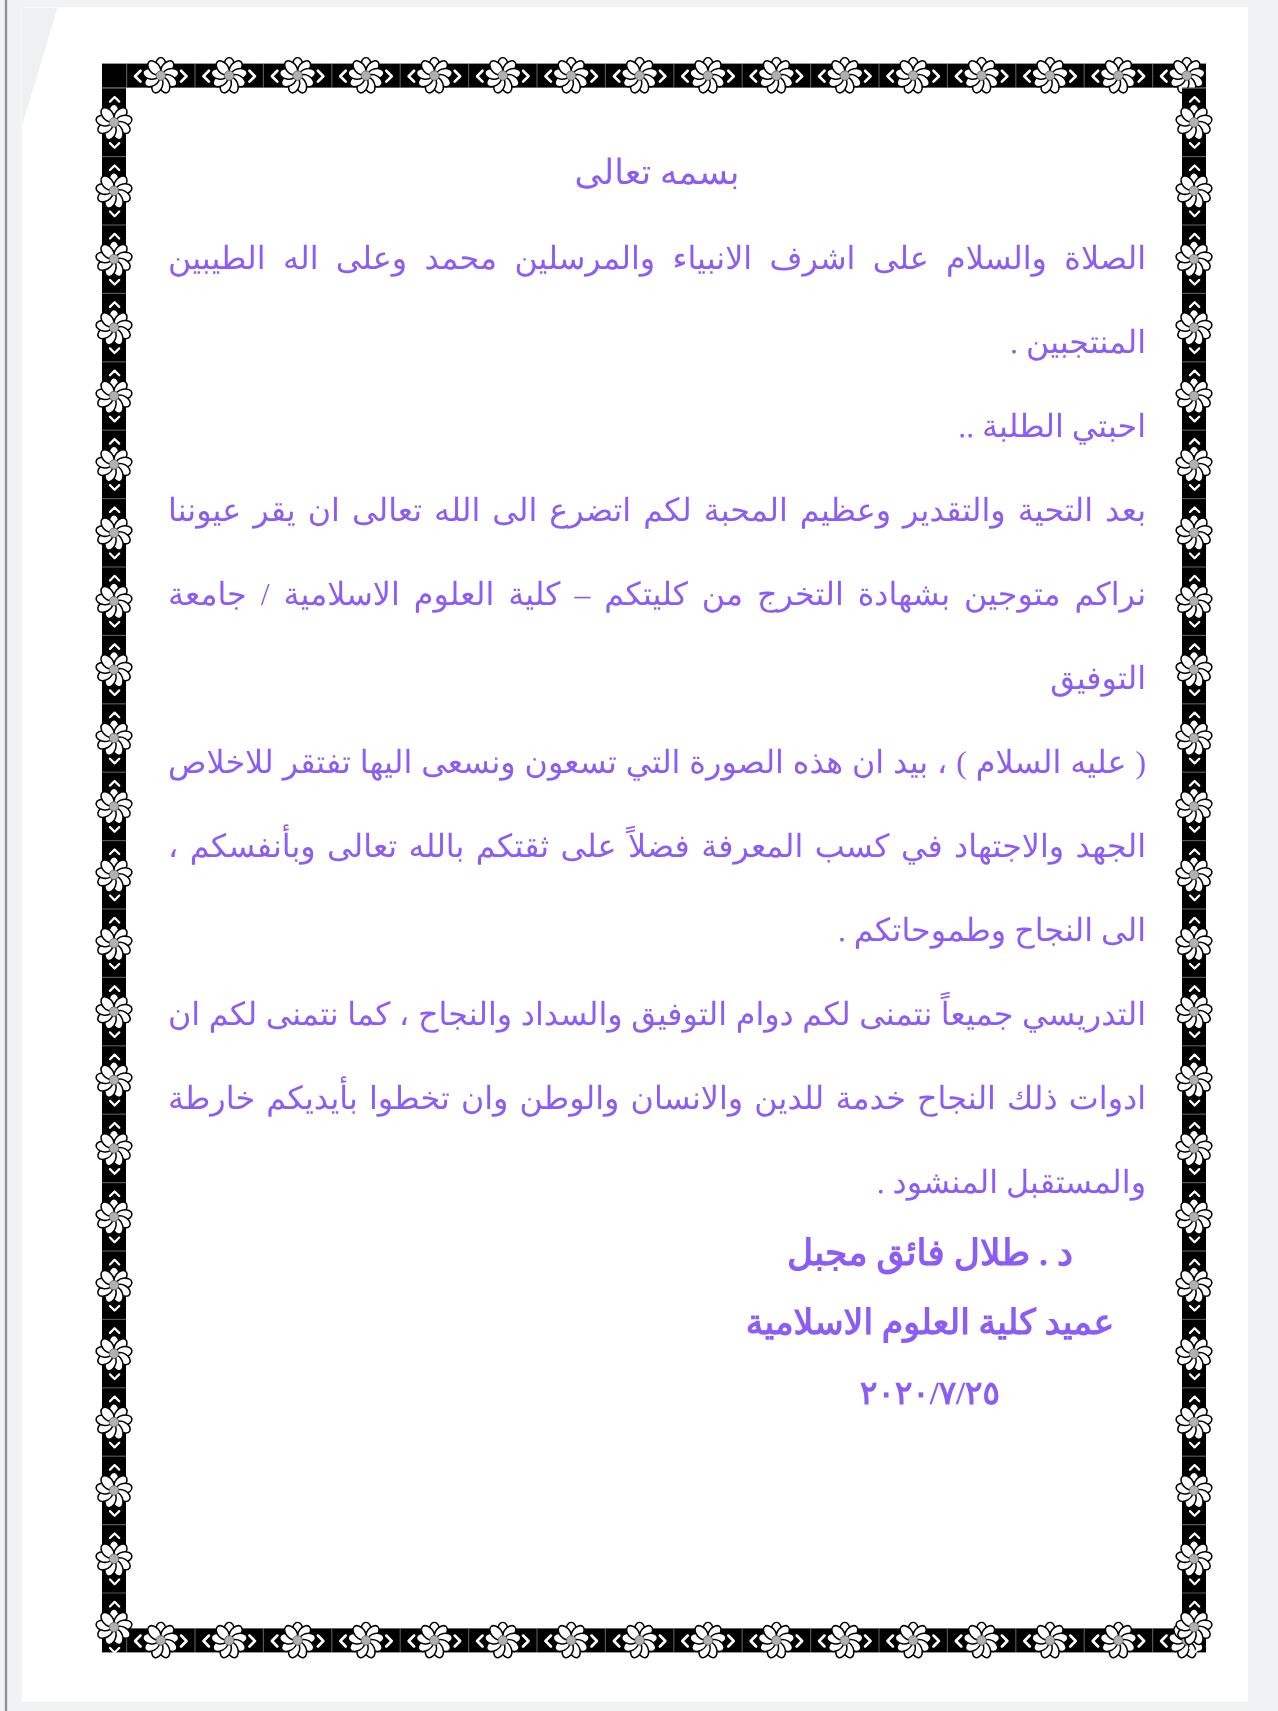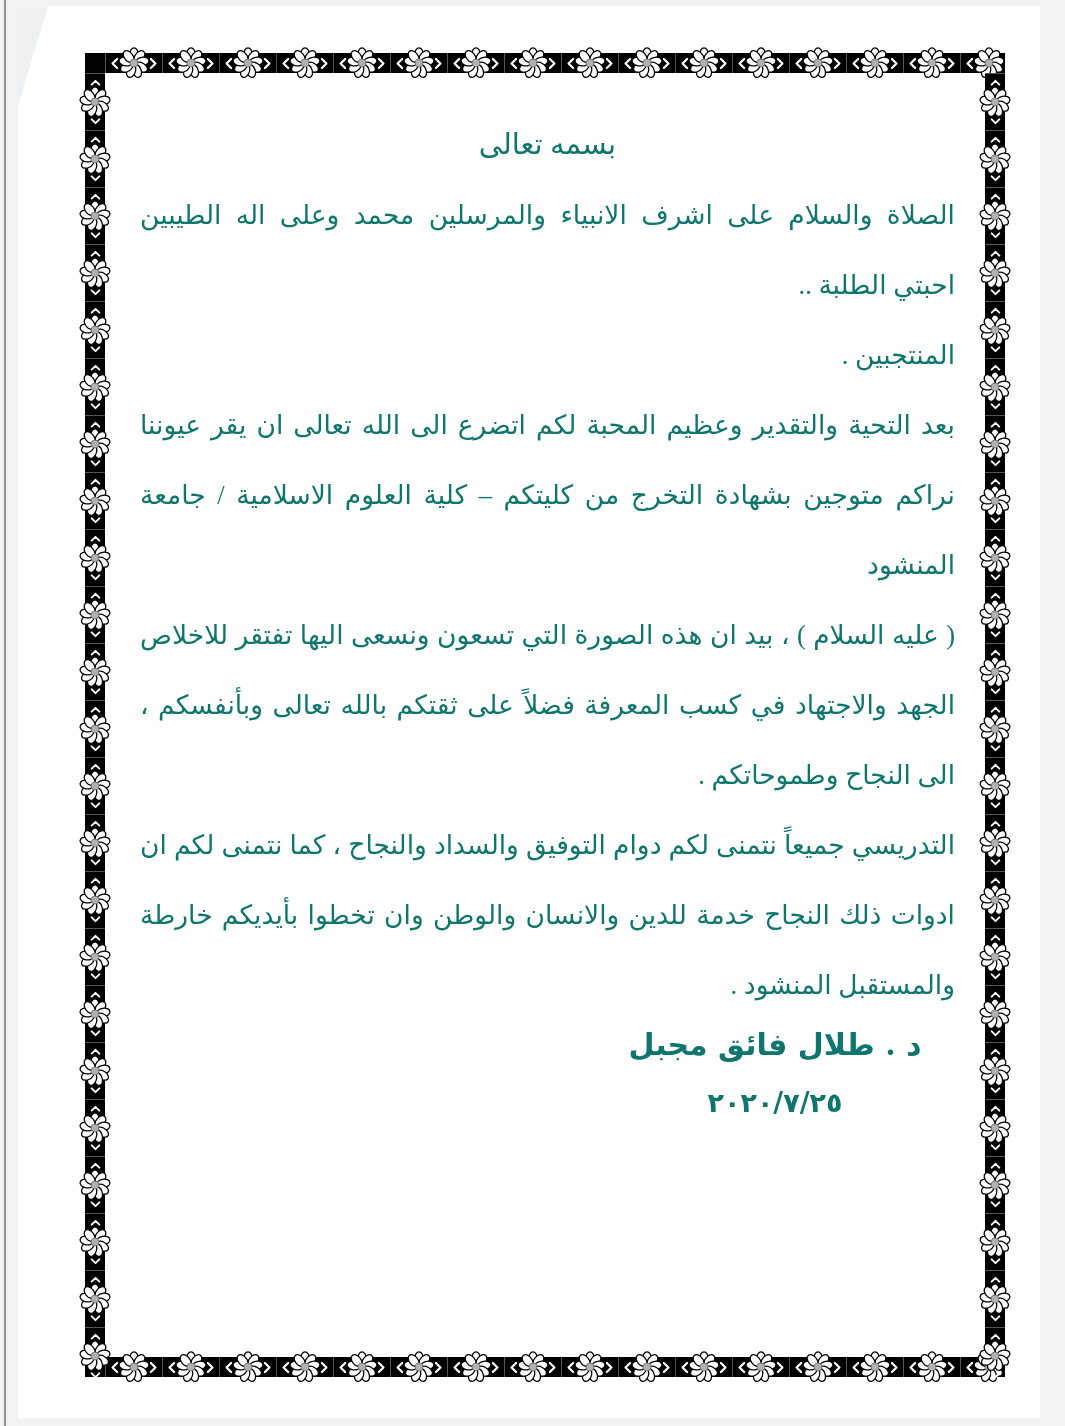--- a/index.html
+++ b/index.html
@@ -40,37 +40,37 @@
   .tile.h { flex-direction:row;    padding:0 3px; border-left:1px solid rgba(190,190,190,.45); }
   .tile.v { flex-direction:column; padding:3px 0; border-top:1px solid rgba(190,190,190,.45); }
   .chev { width:11px; height:13px; flex:0 0 auto; }
   .tile.v .chev { width:13px; height:11px; }
   .rosette { width:32px; height:32px; flex:0 0 auto; }
   .tile.h .rosette { margin:-6px -2px; }
   .tile.v .rosette { margin:-2px -6px; }
   
   .content {
     position:absolute; left:122px; top:102px; width:815px;
-    direction:rtl; color:#0f766e;
+    direction:rtl; color:#8b5cf6;
   }
   .basmala {
     height:72px; line-height:72px; text-align:center;
     font-size:29px;
   }
   .line {
     height:70px; line-height:70px; font-size:26.5px; white-space:nowrap;
   }
   .line.j { text-align:justify; text-align-last:justify; text-justify:inter-word; white-space:normal; height:70px; overflow:hidden; }
   .line.r { text-align:right; }
   .line.c { text-align:center; }
   .signature {
     position:relative; margin-top:-4px; right:0; width:360px; margin-right:0;
     text-align:center; font-family:"DejaVu Serif","DejaVu Sans",serif; font-weight:bold;
   }
-  .sig-line { height:58px; line-height:58px; }
+  .sig-line { height:58px; line-height:58px;font-family:Liberation Serif, serif; }
   .sig-name  { font-size:30px; }
   .sig-title { font-size:29px; }
   .sig-date  { font-size:27px; letter-spacing:1px;text-align:center; }
 </style>
 </head>
 <body>
 
 <svg width="0" height="0" style="position:absolute" aria-hidden="true">
   <defs>
     <symbol id="sym-rosette" viewBox="0 0 40 40">
@@ -966,30 +966,31 @@
         <svg class="chev" style="transform: rotate(270deg);">
           <use href="#sym-chev"></use>
         </svg>
       </div>
     </div>
 
   <div class="content">
     <div class="basmala">بسمه تعالى</div>
 
     <div class="line j">الصلاة والسلام على اشرف الانبياء والمرسلين محمد وعلى اله الطيبين الطاهرين</div>
+    <div class="line r">المنتجبين .</div>
     <div class="line r">احبتي الطلبة ..</div>
-    <div class="line r">المنتجبين .</div>
     <div class="line j">بعد التحية والتقدير وعظيم المحبة لكم اتضرع الى الله تعالى ان يقر عيوننا بكم ، حين</div>
     <div class="line j">نراكم متوجين بشهادة التخرج من كليتكم – كلية العلوم الاسلامية / جامعة وارث</div>
-    <div class="line r">المنشود</div>
+    <div class="line r">التوفيق</div>
     <div class="line j">( عليه السلام ) ، بيد ان هذه الصورة التي تسعون ونسعى اليها تفتقر للاخلاص وبذل</div>
     <div class="line j">الجهد والاجتهاد في كسب المعرفة فضلاً على ثقتكم بالله تعالى وبأنفسكم ، للوصول</div>
     <div class="line r">الى النجاح وطموحاتكم .</div>
     <div class="line j">التدريسي جميعاً نتمنى لكم دوام التوفيق والسداد والنجاح ، كما نتمنى لكم ان تكونوا</div>
     <div class="line j">ادوات ذلك النجاح خدمة للدين والانسان والوطن وان تخطوا بأيديكم خارطة الحياة</div>
     <div class="line r">والمستقبل المنشود .</div>
 
     <div class="signature">
       <div class="sig-line sig-name">د . طلال فائق مجبل</div>
+      <div class="sig-line sig-title">عميد كلية العلوم الاسلامية</div>
       <div class="sig-line sig-date">٢٠٢٠/٧/٢٥</div>
     </div>
   </div>
 </div>
 
 </body></html>

